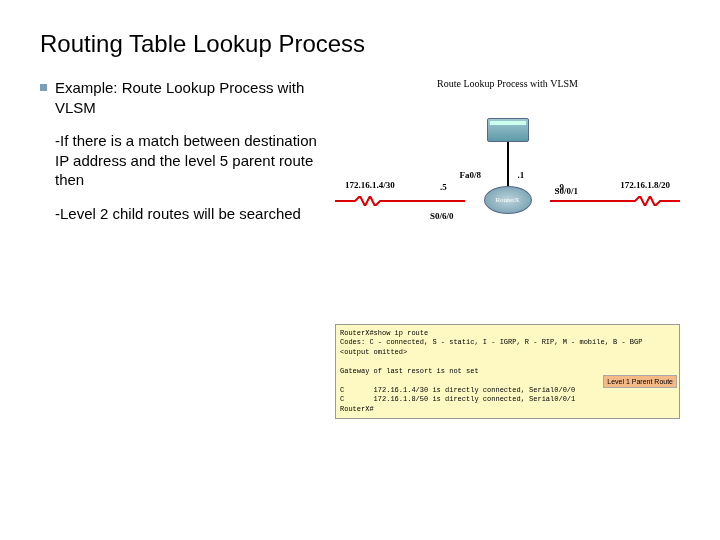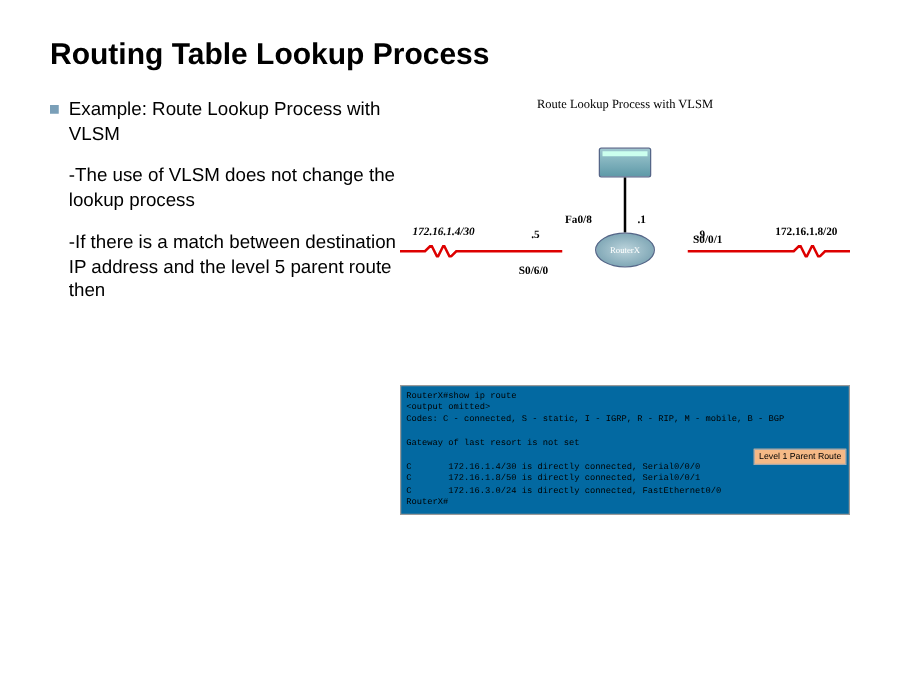--- a/index.html
+++ b/index.html
@@ -1,93 +1,92 @@
 <!DOCTYPE html>
 <html><head>
 <meta charset="utf-8">
 <style>
   * { margin: 0; padding: 0; box-sizing: border-box; }
   body { font-family: Arial, sans-serif; width: 720px; height: 540px; background: #fff; }
   .slide { padding: 30px 40px; }
-  .title { font-size: 24px; font-weight: bold; margin-bottom: 20px; }
-  .content { display: flex; }
+  .title { font-size: 24px; font-weight: normal; margin-bottom: 20px; }
+  .content { display: flex; gap: 15px; }
   .left { flex: 0 0 280px; font-size: 15px; line-height: 1.3; }
   .bullet { display: flex; margin-bottom: 14px; }
   .bullet .square { width: 7px; height: 7px; background: #7a9fb8; margin-top: 6px; margin-right: 8px; flex-shrink: 0; }
   .bullet .text { flex: 1; }
   .sub { margin-left: 15px; margin-bottom: 14px; }
   .right { flex: 1; position: relative; font-size: 9px; }
   .diagram { position: relative; height: 230px; }
   .diag-title { text-align: center; font-weight: normal; font-size: 10px; margin-bottom: 4px; font-family: 'Times New Roman', serif; }
   .subnet-label { text-align: center; font-weight: bold; font-size: 10px; margin-bottom: 8px; font-family: 'Times New Roman', serif; }
   .switch { width: 42px; height: 24px; background: linear-gradient(#a0c8d0, #5f9aa8); border-radius: 2px; position: absolute; left: 50%; transform: translateX(-50%); top: 40px; border: 1px solid #568; }
   .switch::after { content:""; position:absolute; left:2px; top:2px; width:36px; height:4px; background:#cfe; }
   .vline { position: absolute; left: 50%; top: 64px; width: 2px; height: 44px; background: #000; transform: translateX(-50%); }
   .router { width: 48px; height: 28px; background: radial-gradient(#bcd4dc, #6a97a8); border-radius: 50%; position: absolute; left: 50%; transform: translateX(-50%); top: 108px; border: 1px solid #568; display: flex; align-items: center; justify-content: center; color: #fff; font-size: 7px; font-family: 'Times New Roman', serif; }
   .zigzag { position: absolute; top: 118px; height: 10px; }
   .zigzag.left-z { left: 0; width: 130px; }
   .zigzag.right-z { right: 0; width: 130px; }
   .zigzag svg { width: 100%; height: 100%; }
   .lbl { position: absolute; font-size: 9px; font-weight: bold; font-family: 'Times New Roman', serif; }
-  .cli { border: 1px solid #999; background: #0369a1; margin-top: 0; font-family: 'Courier New', monospace; font-size: 7px; line-height: 1.35; padding: 4px; position: relative; }
+  .cli { border: 1px solid #999; background: #fef9c3; margin-top: 16px; font-family: 'Courier New', monospace; font-size: 7px; line-height: 1.35; padding: 4px; position: relative; }
   .cli .line { white-space: pre; }
   .hl { background: #f5b97c; display: inline-block; }
   .parent-label { position: absolute; right: 2px; top: 50px; background: #f5b986; padding: 1px 3px; border: 1px solid #aaa; font-size: 7px; font-family: Arial, sans-serif; }
 </style>
 </head>
 <body>
 
 <div class="slide">
   <div class="title">Routing Table Lookup Process</div>
   <div class="content">
     <div class="left">
       <div class="bullet">
         <div class="square"></div>
         <div class="text">Example: Route Lookup Process with VLSM</div>
       </div>
-      <div class="sub">-The use of VLSM does not change the lookup process</div>
       <div class="sub">-If there is a match between destination IP address and the level 5 parent route then</div>
+      <div class="sub">-Level 2 child routes will be searched</div>
     </div>
     <div class="right">
       <div class="diagram">
         <div class="diag-title">Route Lookup Process with VLSM</div>
         <div class="switch"></div>
         <div class="vline"></div>
         <div class="router">RouterX</div>
 
         <div class="zigzag left-z">
           <svg viewBox="0 0 130 10" preserveAspectRatio="none">
               <polyline points="0,5 20,5 25,0 30,10 35,0 40,10 45,5 130,5" stroke="#d00" stroke-width="2" fill="none"></polyline>
             </svg>
         </div>
         <div class="zigzag right-z">
           <svg viewBox="0 0 130 10" preserveAspectRatio="none">
               <polyline points="0,5 85,5 90,0 95,10 100,0 105,10 110,5 130,5" stroke="#d00" stroke-width="2" fill="none"></polyline>
             </svg>
         </div>
 
-        <div class="lbl" style="left:10px; top:102px;font-style:italic;">172.16.1.4/30</div>
+        <div class="lbl" style="left:10px; top:102px;">172.16.1.4/30</div>
         <div class="lbl" style="right:10px; top:102px;">172.16.1.8/20</div>
 
         <div class="lbl" style="left:50%; top:92px; transform:translateX(-48px);">Fa0/8</div>
         <div class="lbl" style="left:50%; top:92px; transform:translateX(10px);">.1</div>
         <div class="lbl" style="left:105px; top:104px;">.5</div>
         <div class="lbl" style="right:116px; top:104px;">.9</div>
         <div class="lbl" style="left:95px; top:133px;">S0/6/0</div>
         <div class="lbl" style="right:102px; top:108px;">S0/0/1</div>
       </div>
 
       <div class="cli">
         <div class="line"><span>RouterX#</span><span>show ip route</span></div>
+        <div class="line">Codes: C - connected, S - static, I - IGRP, R - RIP, M - mobile, B - BGP</div>
         <div class="line">&lt;output omitted&gt;</div>
-        <div class="line">Codes: C - connected, S - static, I - IGRP, R - RIP, M - mobile, B - BGP</div>
         <div class="line">&nbsp;</div>
         <div class="line">Gateway of last resort is not set</div>
         <div class="line">&nbsp;</div>
         <div class="line">C       172.16.1.4/30 is directly connected, Serial0/0/0</div>
         <div class="line">C       172.16.1.8/50 is directly connected, Serial0/0/1</div>
-        <div class="line">C       172.16.3.0/24 is directly connected, FastEthernet0/0</div>
         <div class="line">RouterX#</div>
         <div class="parent-label">Level 1 Parent Route</div>
       </div>
     </div>
   </div>
 </div>
 
 </body></html>

